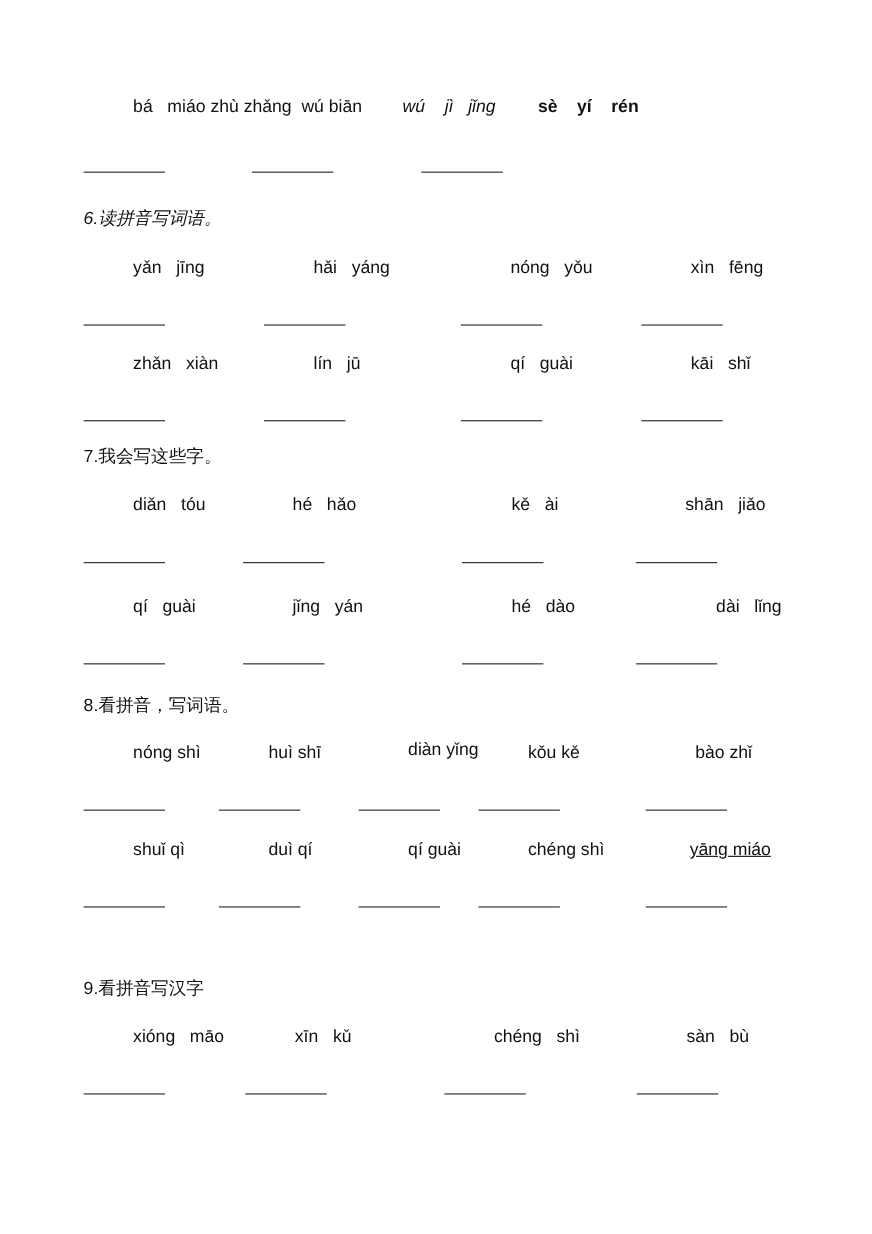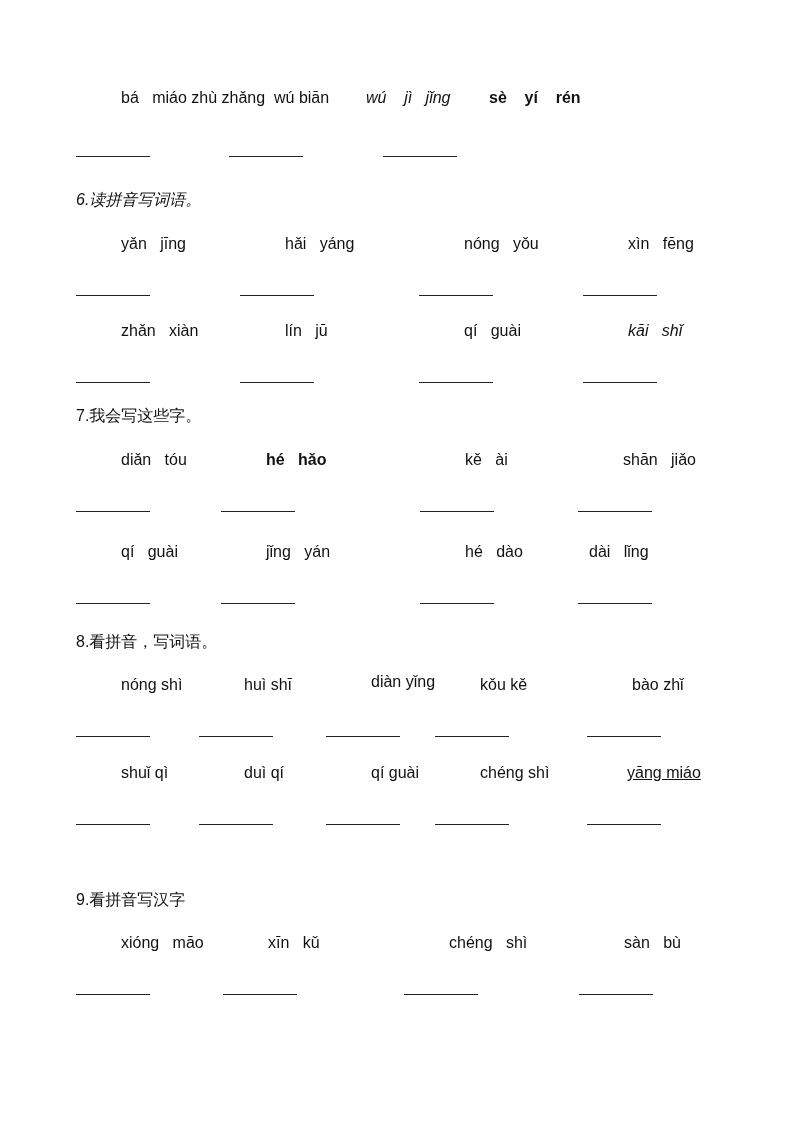--- a/index.html
+++ b/index.html
@@ -29,38 +29,38 @@
     <div class="abs py" style="left: 419px; top: 234px;">nóng   yǒu</div>
     <div class="blank" style="left: 419px; top: 295px;"></div>
     <div class="abs py" style="left: 583px; top: 234px;">xìn   fēng</div>
     <div class="blank" style="left: 583px; top: 295px;"></div>
     <div class="abs py" style="left: 76px; top: 321px;">zhǎn   xiàn</div>
     <div class="blank" style="left: 76px; top: 382px;"></div>
     <div class="abs py" style="left: 240px; top: 321px;">lín   jū</div>
     <div class="blank" style="left: 240px; top: 382px;"></div>
     <div class="abs py" style="left: 419px; top: 321px;">qí   guài</div>
     <div class="blank" style="left: 419px; top: 382px;"></div>
-    <div class="abs py" style="left: 583px; top: 321px; font-style: italic;">kāi   shǐ</div>
+    <div class="abs py" style="left: 583px; top: 321px;">kāi   shǐ</div>
     <div class="blank" style="left: 583px; top: 382px;"></div>
     <div class="abs hd" style="left: 76px; top: 406px;">7.我会写这些字。</div>
     <div class="abs py" style="left: 76px; top: 450px;">diǎn   tóu</div>
     <div class="blank" style="left: 76px; top: 511px;"></div>
-    <div class="abs py" style="left: 221px; top: 450px; font-weight: bold;">hé   hǎo</div>
+    <div class="abs py" style="left: 221px; top: 450px;">hé   hǎo</div>
     <div class="blank" style="left: 221px; top: 511px;"></div>
     <div class="abs py" style="left: 420px; top: 450px;">kě   ài</div>
     <div class="blank" style="left: 420px; top: 511px;"></div>
     <div class="abs py" style="left: 578px; top: 450px;">shān   jiǎo</div>
     <div class="blank" style="left: 578px; top: 511px;"></div>
     <div class="abs py" style="left: 76px; top: 542px;">qí   guài</div>
     <div class="blank" style="left: 76px; top: 603px;"></div>
     <div class="abs py" style="left: 221px; top: 542px;">jǐng   yán</div>
     <div class="blank" style="left: 221px; top: 603px;"></div>
     <div class="abs py" style="left: 420px; top: 542px;">hé   dào</div>
     <div class="blank" style="left: 420px; top: 603px;"></div>
-    <div class="abs py" style="left: 544px; top: 542px;">dài   lǐng</div>
+    <div class="abs py" style="left: 606px; top: 542px;">dài   lǐng</div>
     <div class="blank" style="left: 578px; top: 603px;"></div>
     <div class="abs hd" style="left: 76px; top: 632px;">8.看拼音，写词语。</div>
     <div class="abs py" style="left: 76px; top: 675px;">nóng shì</div>
     <div class="blank" style="left: 76px; top: 736px;"></div>
     <div class="abs py" style="left: 199px; top: 675px;">huì shī</div>
     <div class="blank" style="left: 199px; top: 736px;"></div>
     <div class="abs py" style="left: 326px; top: 672px;">diàn yǐng</div>
     <div class="blank" style="left: 326px; top: 736px;"></div>
     <div class="abs py" style="left: 435px; top: 675px; text-align: center;">kǒu kě</div>
     <div class="blank" style="left: 435px; top: 736px;"></div>

